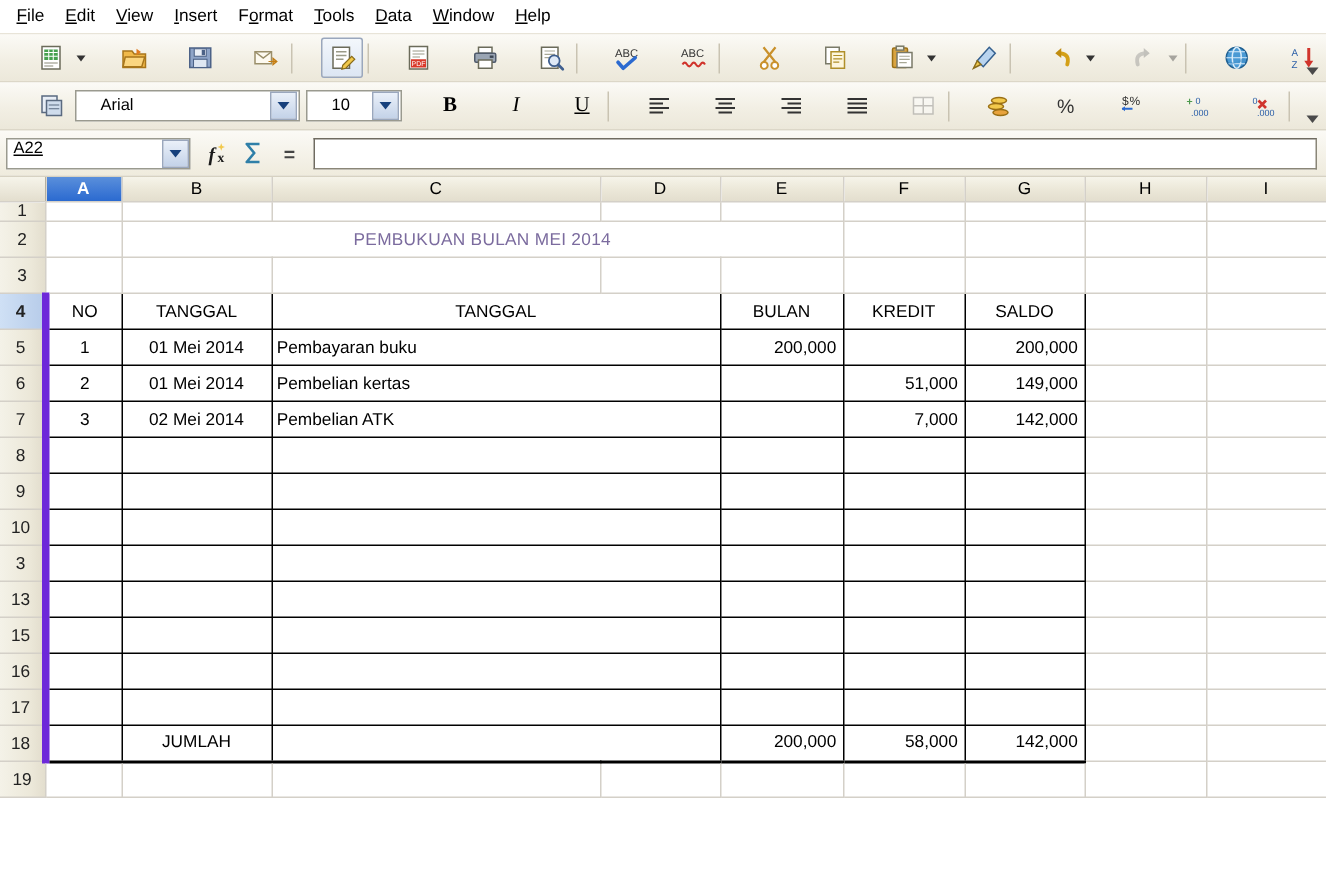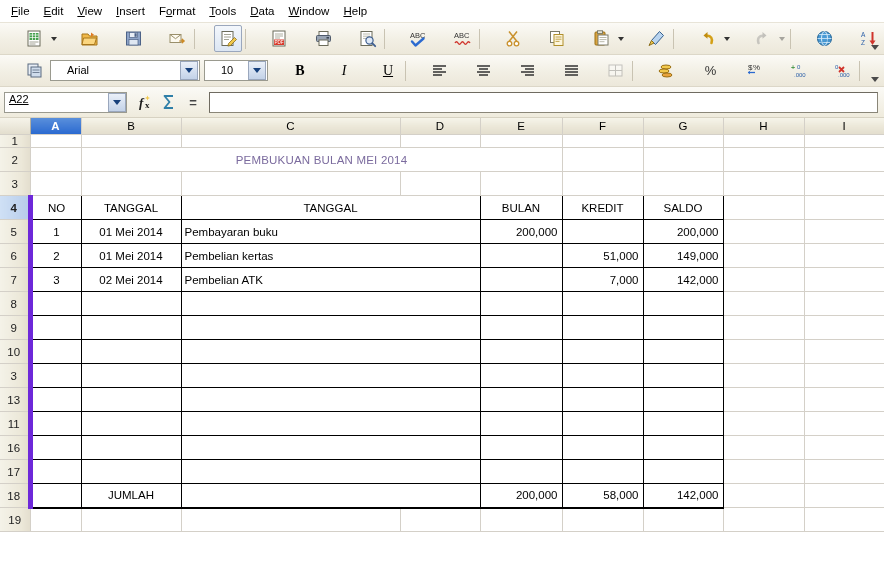--- a/index.html
+++ b/index.html
@@ -878,21 +878,21 @@
         <td class="cell b-l b-b b-r"></td>
         <td class="cell b-b b-r"></td>
         <td class="cell b-b b-r" colspan="2"></td>
         <td class="cell b-b b-r"></td>
         <td class="cell b-b b-r"></td>
         <td class="cell b-b b-r"></td>
         <td class="cell"></td>
         <td class="cell"></td>
       </tr>
       <tr style="height:24px">
-        <td class="rowhead">11</td>
+        <td class="rowhead">15</td>
         <td class="cell b-l b-b b-r"></td>
         <td class="cell b-b b-r"></td>
         <td class="cell b-b b-r" colspan="2"></td>
         <td class="cell b-b b-r"></td>
         <td class="cell b-b b-r"></td>
         <td class="cell b-b b-r"></td>
         <td class="cell"></td>
         <td class="cell"></td>
       </tr>
       <tr style="height:24px">

